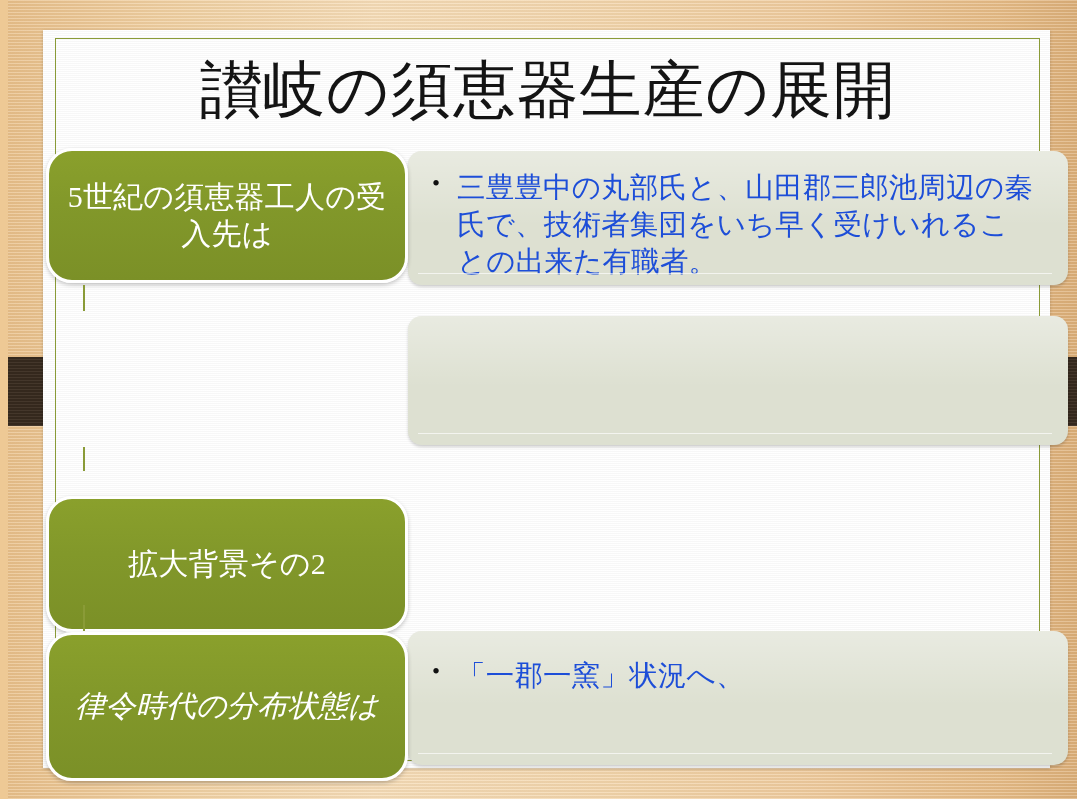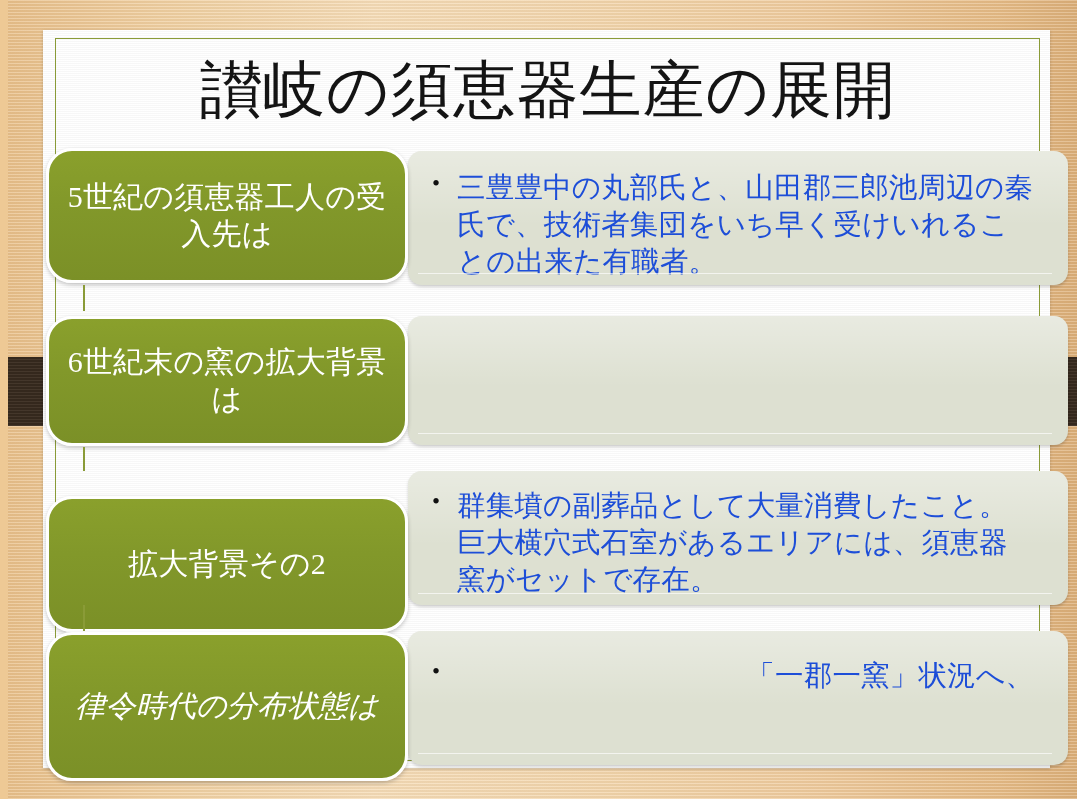--- a/index.html
+++ b/index.html
@@ -202,39 +202,30 @@
     </ul>
   </div>
   <div class="label-box" style="left:38px; top:148px; width:362px; height:135px;">
     <span>5世紀の須恵器工人の受入先は</span>
   </div>
   <div class="connector" style="top:285px; height:26px;"></div>
 
   <div class="content-box" style="left:400px; top:316px; width:660px; height:129px;">
     <div class="sheen"></div>
   </div>
-  <div class="label-box" style="left:38px; top:316px; width:362px; height:130px;">
-    <span>6世紀末の窯の拡大背景は</span>
-  </div>
   <div class="connector" style="top:447px; height:24px;"></div>
 
-  <div class="content-box" style="left:400px; top:471px; width:660px; height:134px;">
-    <div class="sheen"></div>
-    <ul class="bullets" style="margin:16px 34px 0 12px;">
-      <li>群集墳の副葬品として大量消費したこと。巨大横穴式石室があるエリアには、須恵器窯がセットで存在。</li>
-    </ul>
-  </div>
   <div class="label-box" style="left:38px; top:496px; width:362px; height:136px;">
     <span>拡大背景その2</span>
   </div>
   <div class="connector" style="top:605px; height:26px;"></div>
 
   <div class="content-box" style="left:400px; top:631px; width:660px; height:134px;">
     <div class="sheen"></div>
-    <ul class="bullets" style="margin:26px 34px 0 12px;text-align:right;">
+    <ul class="bullets" style="margin:26px 34px 0 12px;">
       <li>「一郡一窯」状況へ、</li>
     </ul>
   </div>
   <div class="label-box" style="left:38px; top:632px; width:362px; height:149px;font-style:italic;">
     <span>律令時代の分布状態は</span>
   </div>
 
 </div>
 
 </body></html>

